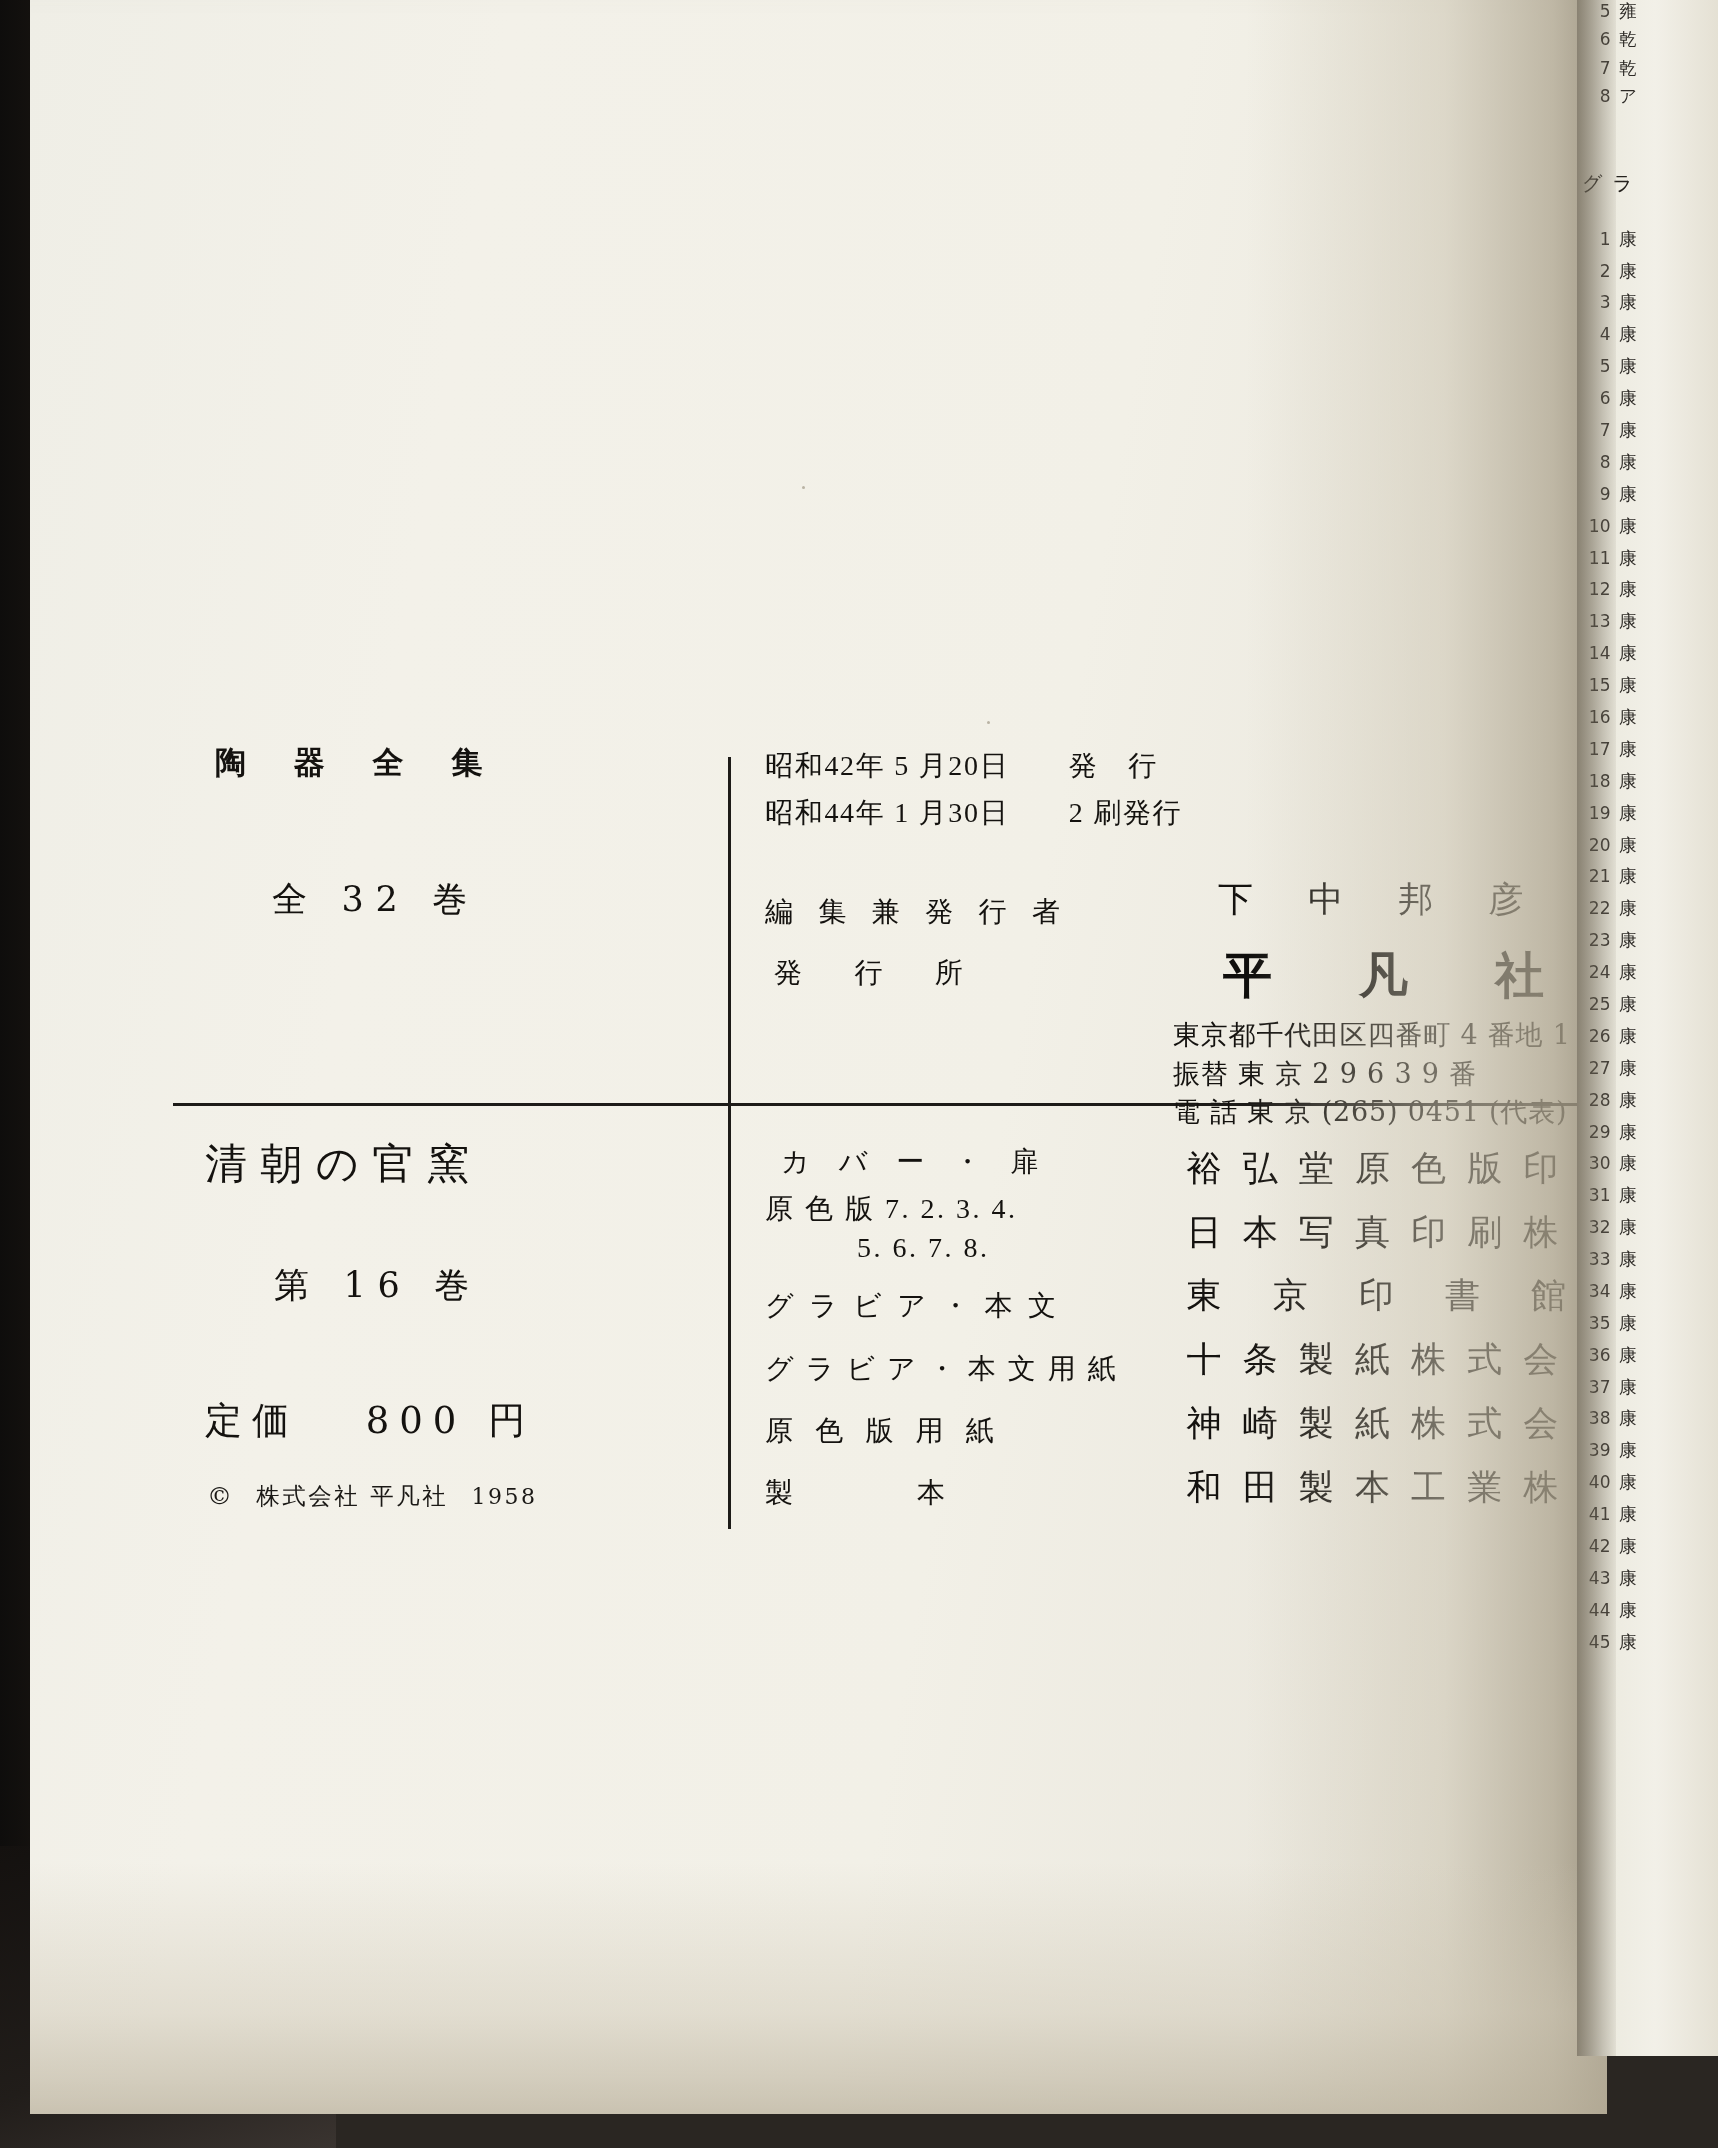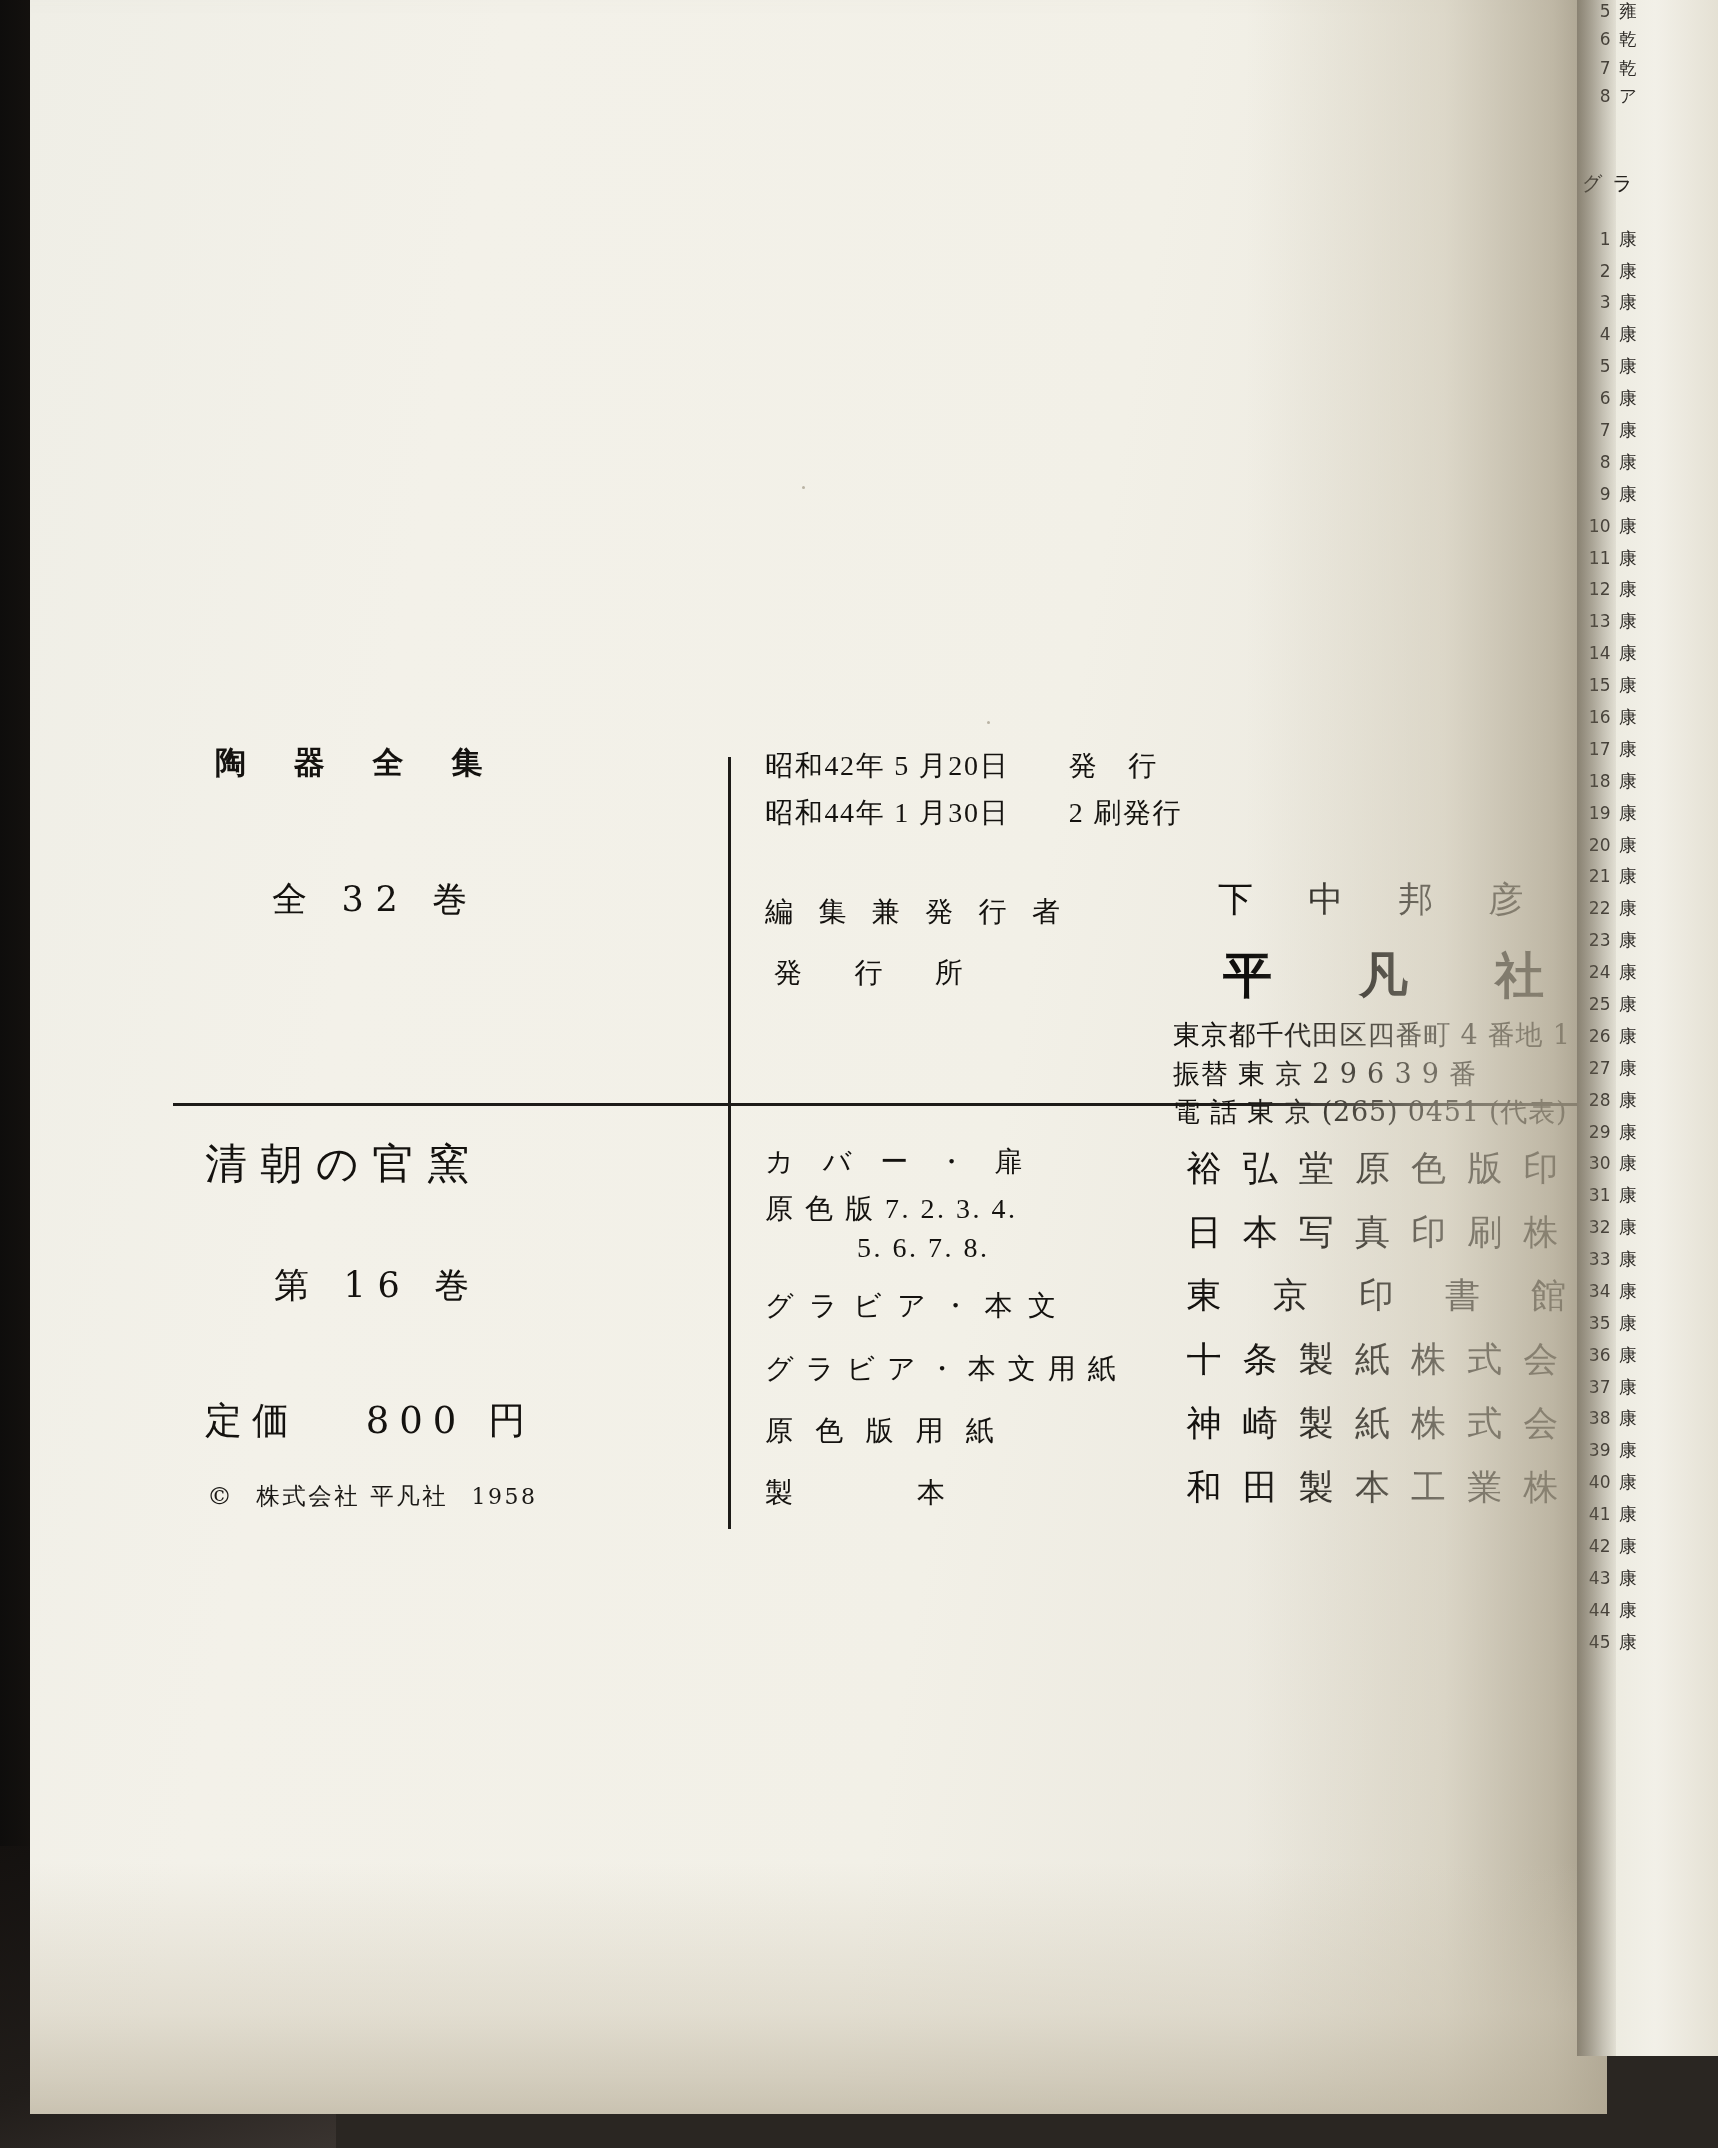--- a/index.html
+++ b/index.html
@@ -173,21 +173,21 @@
   .c-mid { position: absolute; left: 592px; top: 0; width: 470px; }
   .mid-line {
     font-size: 28px; color: #14120f; letter-spacing: 1.7px;
     font-family: Liberation Serif, serif; white-space: nowrap;
   }
   .date1 { position: absolute; left: 0px; top: 5px; }
   .date2 { position: absolute; left: 0px; top: 52px; }
   .editor-label { position: absolute; left: 0px; top: 139px; letter-spacing: 9.2px; margin-top: 12px; }
   .pub-label { position: absolute; left: 0px; top: 212px; letter-spacing: 22.7px; margin-left: 9px; }
 
-  .cover-label { position: absolute; left: 0px; top: 401px; letter-spacing: 11px; }
+  .cover-label { position: absolute; left: 16px; top: 401px; letter-spacing: 11px; }
   .color-plate1 { position: absolute; left: 0px; top: 448px; letter-spacing: 2.5px; }
   .color-plate2 { position: absolute; left: 92px; top: 490px; letter-spacing: 2.5px; }
   .gravure-text { position: absolute; left: 0px; top: 545px; letter-spacing: 4.2px; }
   .gravure-paper { position: absolute; left: 0px; top: 608px; letter-spacing: 2.5px; }
   .color-paper { position: absolute; left: 0px; top: 670px; letter-spacing: 7.6px; }
   .binding-label { position: absolute; left: 0px; top: 732px; letter-spacing: 22.7px; }
 
   
   .c-right { position: absolute; left: 990px; top: 0; width: 487px; }
   .r-line {

